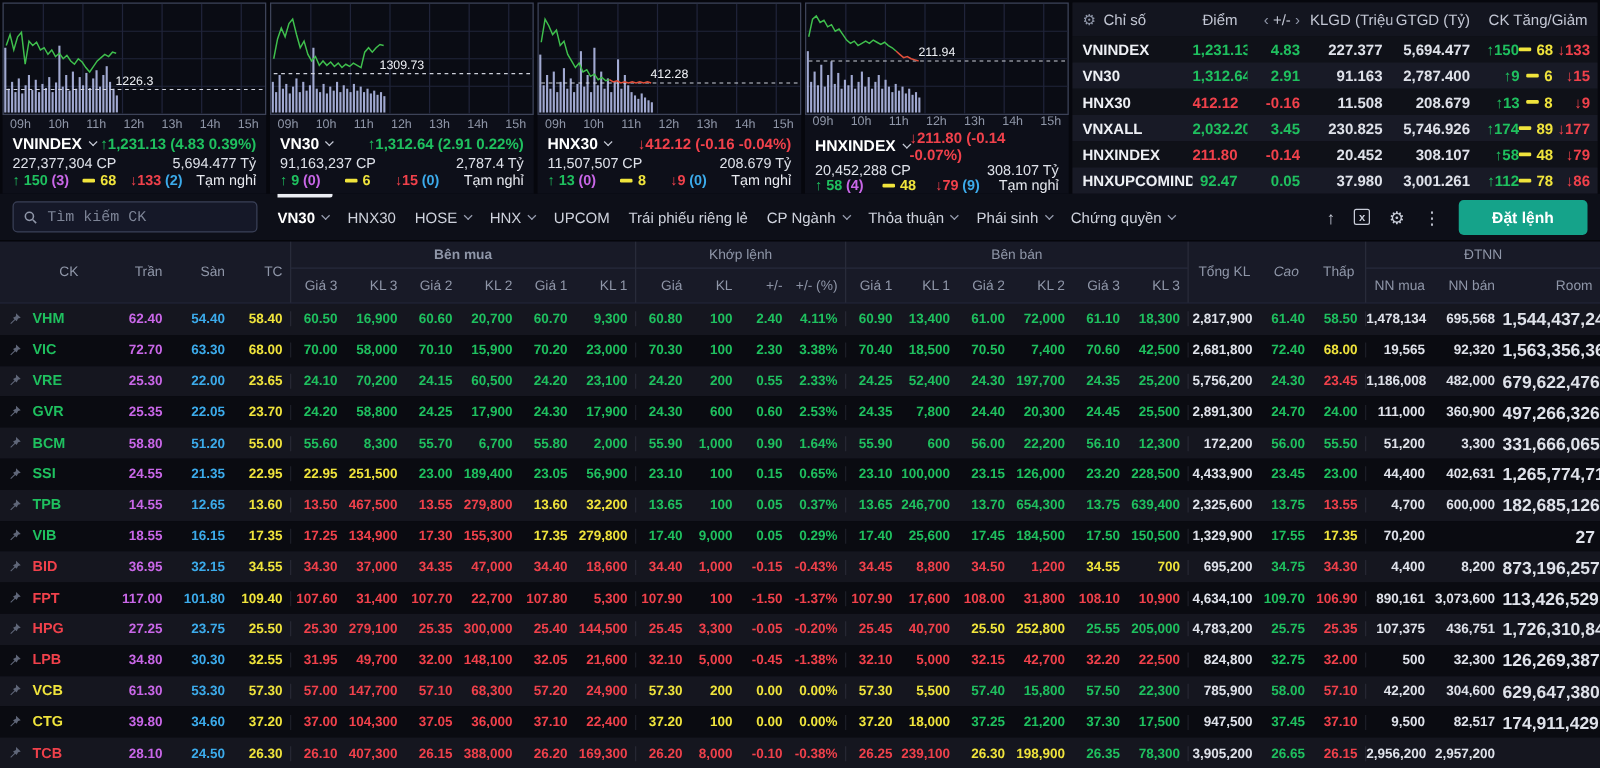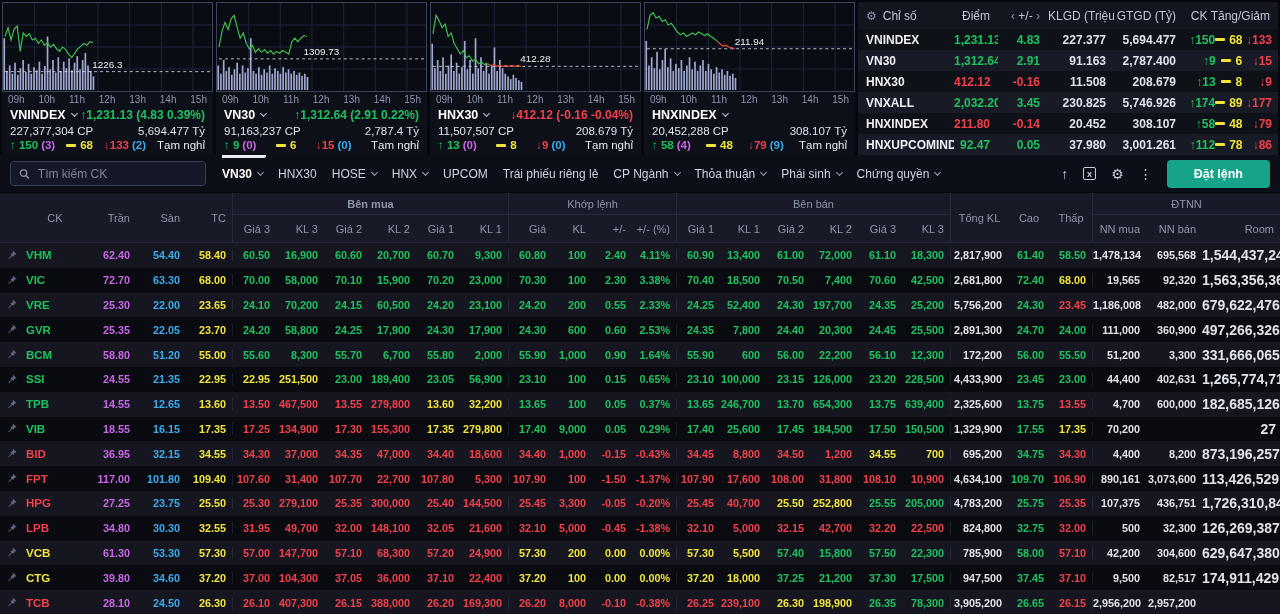--- a/index.html
+++ b/index.html
@@ -34,21 +34,21 @@
   .icell.nm{text-align:left;padding-left:8px;padding-right:0;color:#eef0f5}
   .hcell{text-align:right;padding-right:8px;white-space:nowrap;overflow:hidden}
   .hcell.nm{text-align:left;padding-left:8px;display:flex;align-items:center;gap:6px}
   .pg{color:#8f96a8}
   .ckc{display:flex;justify-content:flex-end;padding-right:6px;font-weight:700}
   .ckc span{display:inline-flex;justify-content:flex-end;align-items:center}
   .ckc .u{width:36px}.ckc .fl{width:30px}.ckc .d{width:34px}
   
   .toolbar{height:38px;display:flex;align-items:center;padding:0 10px;background:#0d0f18;border-bottom:1px solid #05060b;position:relative}
   .search{width:196px;height:25px;flex:none;background:#151828;border:1px solid #3a4057;border-radius:4px;display:flex;align-items:center;gap:6px;padding:0 8px}
-  .search input{background:transparent;border:0;outline:0;color:#84cc16;font-size:12px;width:100%;font-family:Liberation Sans, sans-serif}
+  .search input{background:transparent;border:0;outline:0;color:#84cc16;font-size:12px;width:100%;font-family:Liberation Mono, monospace}
   .search input::placeholder{color:#7d8496}
   .tabs{display:flex;align-items:center;gap:15px;flex:1;margin-left:16px;overflow:hidden;height:100%}
   .tab{font-size:12px;color:#cfd3dd;display:flex;align-items:center;gap:6px;cursor:pointer;white-space:nowrap;height:100%;position:relative}
   .tab.active{color:#fff;font-weight:700}
   .tab.active::before{content:"";position:absolute;top:0;left:-3px;right:-3px;height:3px;background:#eceef4;border-radius:0 0 2px 2px}
   .chev{display:inline-block;width:5px;height:5px;border-right:1.4px solid #9aa0b2;border-bottom:1.4px solid #9aa0b2;transform:rotate(45deg);margin-top:-3px}
   .pname .chev{border-color:#c6cad6}
   .ticons{display:flex;align-items:center;gap:15px;color:#c8ccd8;margin:0 14px 0 6px}
   .ticon{font-size:14px;cursor:pointer;line-height:1}
   .xls{width:13px;height:13px;border:1.3px solid #c8ccd8;border-radius:2px;font-size:9px;font-weight:700;display:flex;align-items:center;justify-content:center;cursor:pointer}
@@ -363,20 +363,21 @@
           <span>10h</span>
           <span>11h</span>
           <span>12h</span>
           <span>13h</span>
           <span>14h</span>
           <span>15h</span>
         </div>
         <div class="info">
           <div class="irow">
             <span class="pname">HNXINDEX<span class="chev"></span></span>
+            <span class="chg r">↓211.80 (-0.14 -0.07%)</span>
           </div>
           <div class="irow">
             <span class="w">20,452,288 CP</span>
             <span class="w">308.107 Tỷ</span>
           </div>
           <div class="irow breadth">
             <span class="g">↑ 58<span class="c note">(4)</span></span>
             <span class="y"><span class="flatbar"></span>48</span>
             <span class="r">↓79<span class="f note">(9)</span></span>
             <span class="status">Tạm nghỉ</span>
@@ -530,21 +531,21 @@
 <div class="bheader">
     <div class="bh ctr" style="grid-area: 1 / 1 / span 2;"></div>
     <div class="bh ctr" style="grid-area: 1 / 2 / span 2;">CK</div>
     <div class="bh " style="grid-area: 1 / 3 / span 2;">Trần</div>
     <div class="bh " style="grid-area: 1 / 4 / span 2;">Sàn</div>
     <div class="bh " style="grid-area: 1 / 5 / span 2;">TC</div>
     <div class="bh ctr grp gb" style="grid-area: 1 / 6 / auto / span 6; font-weight: bold;">Bên mua</div>
     <div class="bh ctr grp gb" style="grid-area: 1 / 16 / auto / span 6;">Bên bán</div>
     <div class="bh ctr grp gb" style="grid-area: 1 / 12 / auto / span 4;">Khớp lệnh</div>
     <div class="bh ctr gb" style="grid-area: 1 / 22 / span 2;">Tổng KL</div>
-    <div class="bh ctr" style="grid-area: 1 / 23 / span 2;">Cao</div>
+    <div class="bh ctr" style="grid-area: 1 / 23 / span 2; font-style: italic;">Cao</div>
     <div class="bh ctr" style="grid-area: 1 / 24 / span 2;">Thấp</div>
     <div class="bh ctr grp gb" style="grid-area: 1 / 25 / auto / span 3;">ĐTNN</div>
     <div class="bh gb" style="grid-area: 2 / 6;">Giá 3</div>
     <div class="bh " style="grid-area: 2 / 7;">KL 3</div>
     <div class="bh " style="grid-area: 2 / 8;">Giá 2</div>
     <div class="bh " style="grid-area: 2 / 9;">KL 2</div>
     <div class="bh " style="grid-area: 2 / 10;">Giá 1</div>
     <div class="bh " style="grid-area: 2 / 11;">KL 1</div>
     <div class="bh gb" style="grid-area: 2 / 12;">Giá</div>
     <div class="bh " style="grid-area: 2 / 13;">KL</div>

